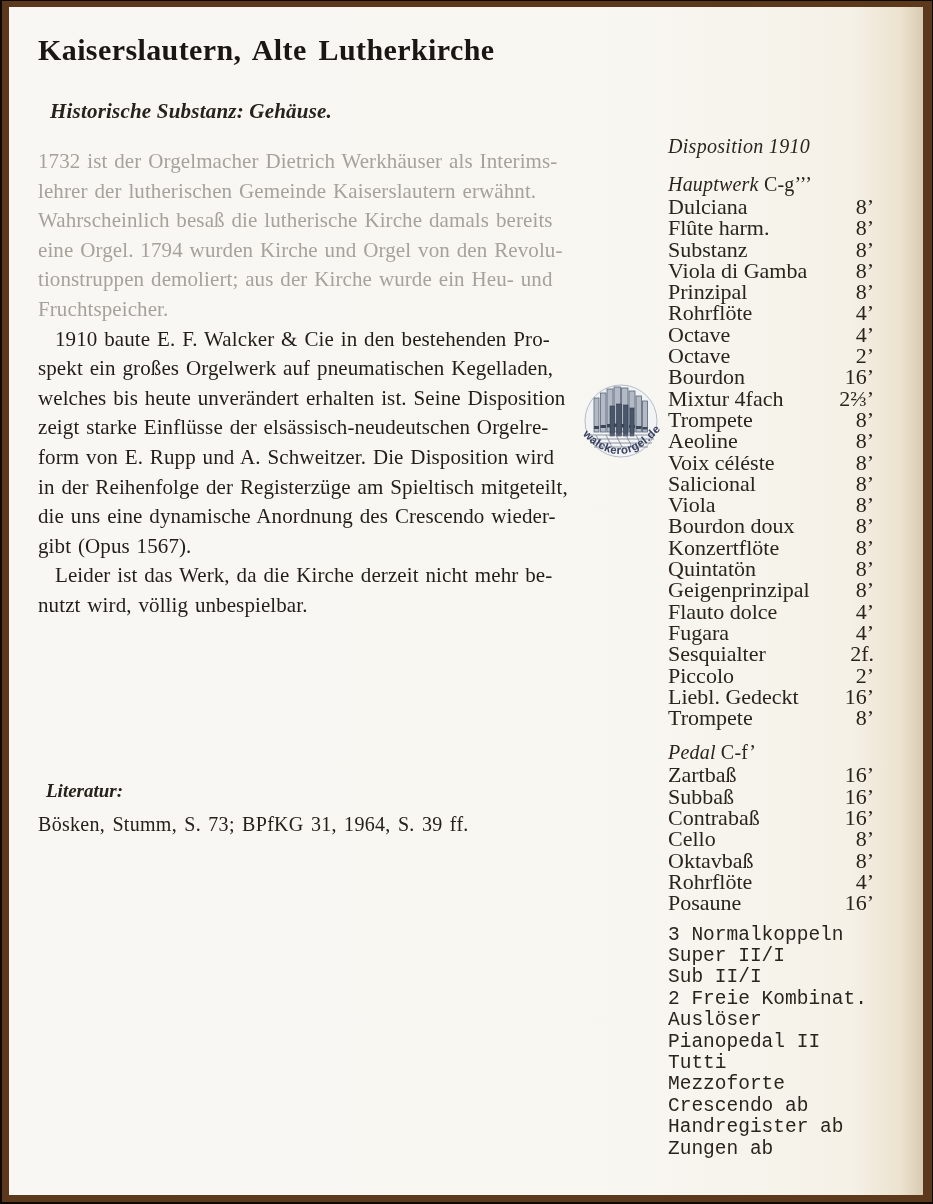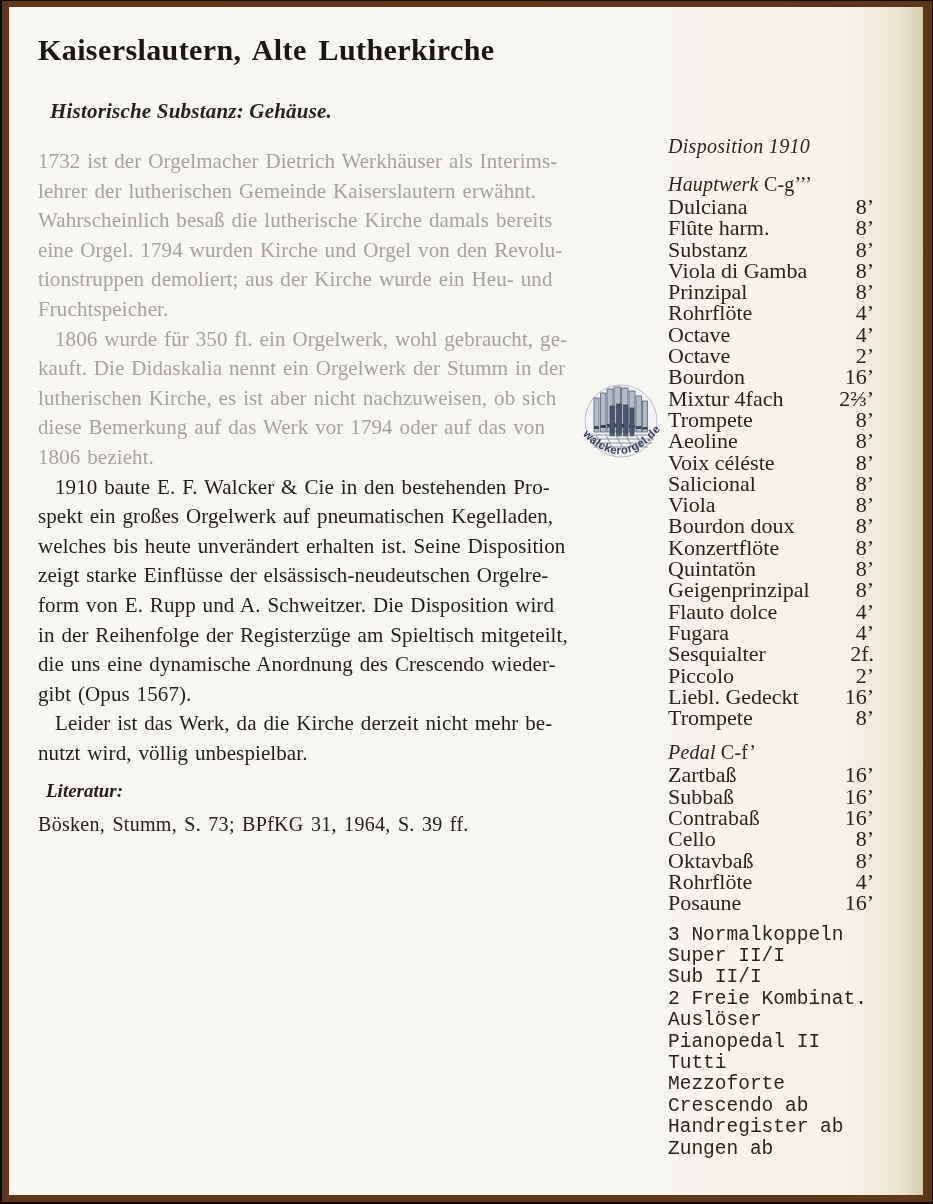--- a/index.html
+++ b/index.html
@@ -40,25 +40,20 @@
 
     <div class="abs subtitle">Historische Substanz: Gehäuse.</div>
 
     <div class="abs body-text">
         <p class="p-faded">1732 ist der Orgelmacher Dietrich Werkhäuser als Interims-
 lehrer der lutherischen Gemeinde Kaiserslautern erwähnt.
 Wahrscheinlich besaß die lutherische Kirche damals bereits
 eine Orgel. 1794 wurden Kirche und Orgel von den Revolu-
 tionstruppen demoliert; aus der Kirche wurde ein Heu- und
 Fruchtspeicher.</p>
-        <p class="p-faded p-indent">1806 wurde für 350 fl. ein Orgelwerk, wohl gebraucht, ge-
-kauft. Die Didaskalia nennt ein Orgelwerk der Stumm in der
-lutherischen Kirche, es ist aber nicht nachzuweisen, ob sich
-diese Bemerkung auf das Werk vor 1794 oder auf das von
-1806 bezieht.</p>
         <p class="p-dark p-indent">1910 baute E. F. Walcker &amp; Cie in den bestehenden Pro-
 spekt ein großes Orgelwerk auf pneumatischen Kegelladen,
 welches bis heute unverändert erhalten ist. Seine Disposition
 zeigt starke Einflüsse der elsässisch-neudeutschen Orgelre-
 form von E. Rupp und A. Schweitzer. Die Disposition wird
 in der Reihenfolge der Registerzüge am Spieltisch mitgeteilt,
 die uns eine dynamische Anordnung des Crescendo wieder-
 gibt (Opus 1567).</p>
         <p class="p-dark p-indent">Leider ist das Werk, da die Kirche derzeit nicht mehr be-
 nutzt wird, völlig unbespielbar.</p>

